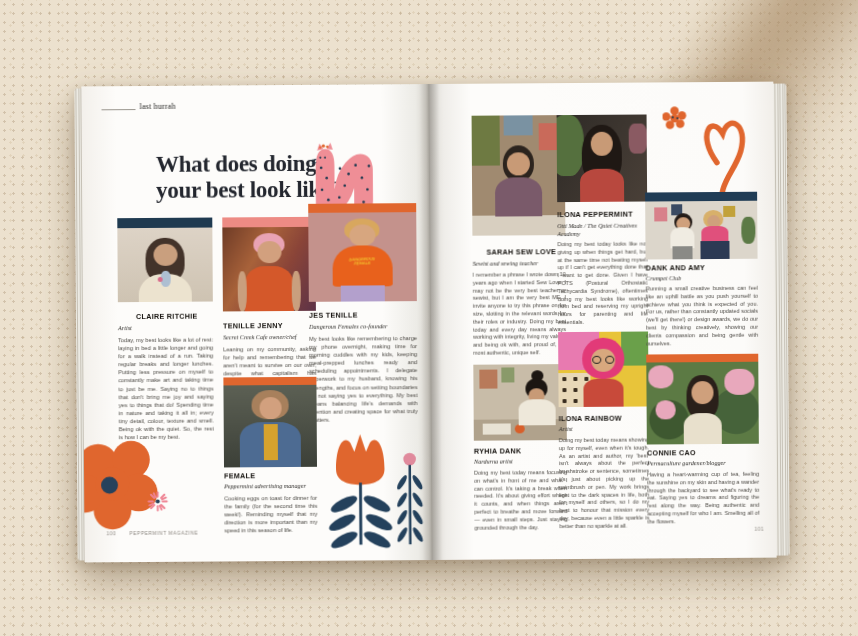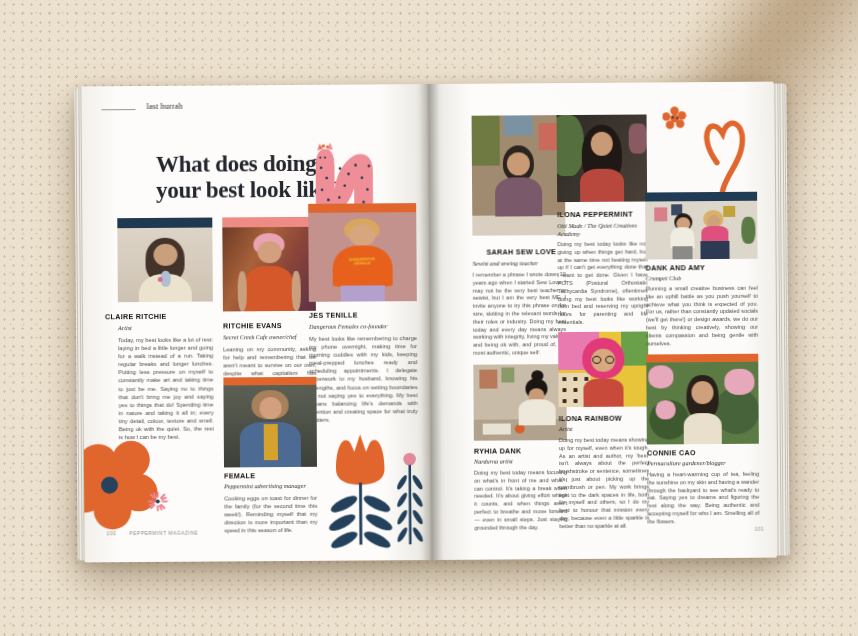--- a/index.html
+++ b/index.html
@@ -24,21 +24,21 @@
   .edge-right{left:699px;width:13px;border-radius:0 3px 3px 0;}
   .page{position:absolute;top:0;bottom:0;overflow:hidden;}
   .page-left{left:7px;width:348px;
     background:linear-gradient(to right,#f3f0eb 0%,#fdfcfa 10%,#fdfcfa 86%,#ecebe6 96%,#d6d3cc 99%,#bab7b0 100%);}
   .page-right{left:355px;width:344px;
     background:linear-gradient(to left,#f1eee9 0%,#fcfbf9 9%,#fdfcfa 88%,#efede9 96%,#d9d6d0 100%);}
   .spine{position:absolute;left:345px;top:0;bottom:0;width:20px;pointer-events:none;
     background:linear-gradient(to right,rgba(80,74,64,0) 0%,rgba(80,74,64,.20) 45%,rgba(50,45,38,.28) 52%,rgba(80,74,64,0) 100%);}
 
   .rule{position:absolute;height:1px;background:#9a968e;}
-  .kicker{position:absolute;font:400 8px "Liberation Serif",serif;color:#1d1d1b;letter-spacing:.2px;margin-left:7px;}
+  .kicker{position:absolute;font:400 8px "Liberation Serif",serif;color:#1d1d1b;letter-spacing:.2px;}
   .title{position:absolute;font:600 23px/1.12 "Liberation Serif",serif;color:#23262e;letter-spacing:-.3px;}
 
   .bar{position:absolute;}
   .ph{position:absolute;overflow:hidden;}
   .ph div{position:absolute;}
   .pname{position:absolute;font:700 7.2px "Liberation Sans",sans-serif;letter-spacing:.3px;color:#16130f;}
   .prole{position:absolute;font:italic 6.2px/1.25 "Liberation Serif",serif;color:#2e2c29;}
   .pbody{position:absolute;font:400 5.7px/1.42 "Liberation Sans",sans-serif;color:#4d4a45;text-align:justify;}
   .page-right .pbody{font-size:5.5px;}
   .folio{position:absolute;font:400 4.8px "Liberation Sans",sans-serif;letter-spacing:.6px;color:#8d8882;}
@@ -98,33 +98,33 @@
     </svg>
 
     <div class="bar" style="left:35px;top:132px;width:95px;height:10px;background:#1f3a50"></div>
     <div class="ph" style="left:35px;top:142px;width:95px;height:74px;background:linear-gradient(#ddd3c6,#cec3b2)">
       <div style="left:29%;top:14%;width:42%;height:60%;background:#43332a;border-radius:46% 46% 40% 40%"></div>
       <div style="left:38%;top:22%;width:25%;height:30%;background:#c99f7e;border-radius:50%"></div>
       <div style="left:22%;top:62%;width:56%;height:40%;background:#ece3cf;border-radius:45% 45% 0 0 / 70% 70% 0 0"></div>
       <div style="left:45%;top:58%;width:11%;height:22%;background:#aebfd2;border-radius:40%"></div>
       <div style="left:42%;top:66%;width:5%;height:7%;background:#d86a8a;border-radius:50%"></div>
     </div>
-    <div class="pname" style="left:22px;top:226px">CLAIRE RITCHIE</div>
+    <div class="pname" style="left:53px;top:226px">CLAIRE RITCHIE</div>
     <div class="prole" style="left:35px;top:238px;width:95px">Artist</div>
     <div class="pbody" style="left:35px;top:250px;width:95px">Today, my best looks like a lot of rest: laying in bed a little longer and going for a walk instead of a run. Taking regular breaks and longer lunches. Putting less pressure on myself to constantly make art and taking time to just be me. Saying no to things that don't bring me joy and saying yes to things that do! Spending time in nature and taking it all in; every tiny detail, colour, texture and smell. Being ok with the quiet. So, the rest is how I can be my best.</div>
 
     <div class="bar" style="left:140px;top:132px;width:93px;height:10px;background:#ed8b84"></div>
     <div class="ph" style="left:140px;top:142px;width:93px;height:84px;background:linear-gradient(120deg,#6e3b26,#a8623a 35%,#8a4438 62%,#5c3247)">
       <div style="left:33%;top:7%;width:34%;height:26%;background:#e9a3b4;border-radius:50% 50% 45% 45%"></div>
       <div style="left:38%;top:17%;width:25%;height:26%;background:#d2a07e;border-radius:50%"></div>
       <div style="left:24%;top:46%;width:52%;height:54%;background:#d4582a;border-radius:40% 40% 0 0"></div>
       <div style="left:16%;top:52%;width:10%;height:48%;background:#c99f7e;border-radius:40%"></div>
       <div style="left:74%;top:52%;width:10%;height:48%;background:#c99f7e;border-radius:40%"></div>
     </div>
-    <div class="pname" style="left:140px;top:236px">RITCHIE EVANS</div>
+    <div class="pname" style="left:140px;top:236px">TENILLE JENNY</div>
     <div class="prole" style="left:140px;top:248px;width:93px">Secret Creek Cafe owner/chef</div>
     <div class="pbody" style="left:140px;top:260px;width:93px">Leaning on my community, asking for help and remembering that we aren't meant to survive on our own, despite what capitalism has conditioned us to believe.</div>
 
     <div class="bar" style="left:226px;top:119px;width:108px;height:9px;background:#e0662e"></div>
     <div class="ph" style="left:226px;top:128px;width:108px;height:89px;background:#c4928c">
       <div style="left:33%;top:7%;width:33%;height:25%;background:#d8a75e;border-radius:50% 50% 44% 44%"></div>
       <div style="left:38%;top:14%;width:24%;height:24%;background:#d7a67f;border-radius:50%"></div>
       <div style="left:22%;top:37%;width:56%;height:46%;background:#e8611c;border-radius:42% 42% 8% 8% / 55% 55% 6% 6%"></div>
       <div class="shirt-text" style="left:31%;top:50%;width:38%">DANGEROUS FEMALE</div>
       <div style="left:30%;top:82%;width:40%;height:18%;background:#b3a0cc"></div>

